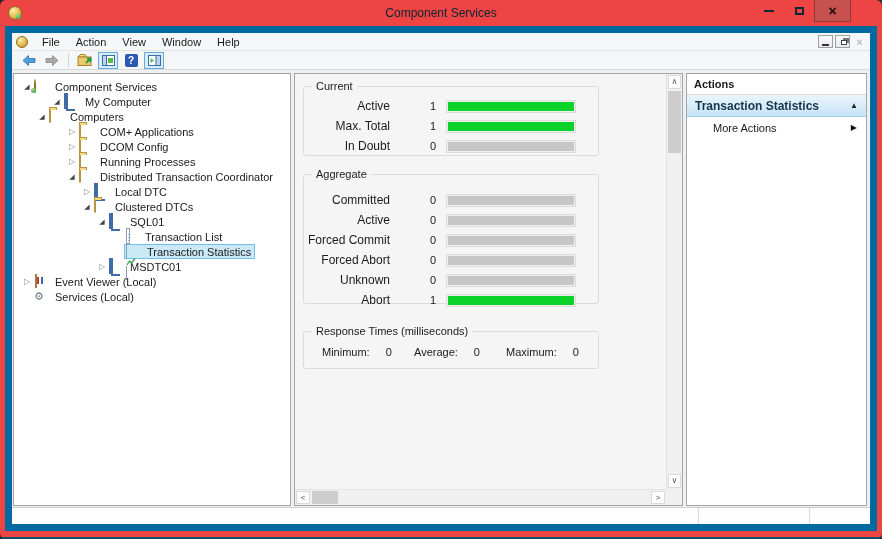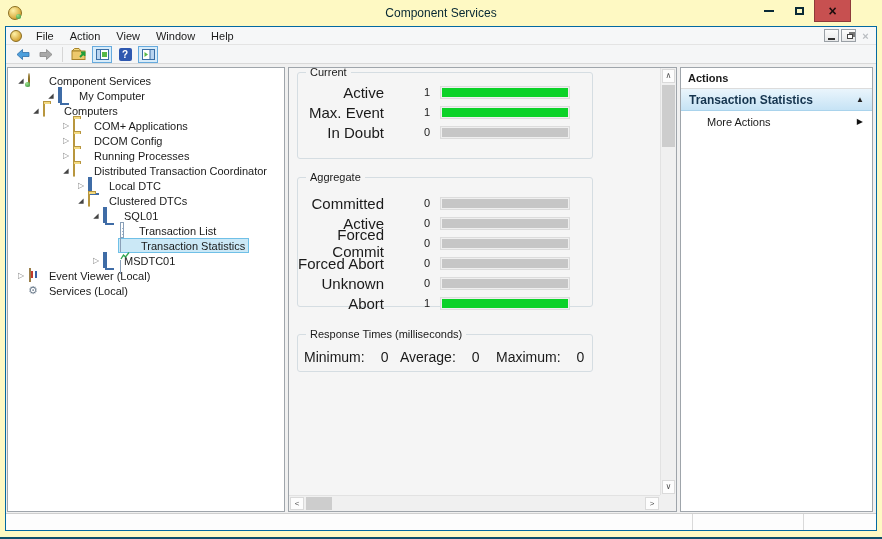--- a/index.html
+++ b/index.html
@@ -1,21 +1,21 @@
 <!DOCTYPE html>
 <html><head>
 <meta charset="utf-8">
 <style>
   * { margin:0; padding:0; box-sizing:border-box; }
   html,body { background:#2a2a2a; }
   body { font-family:"Liberation Sans","DejaVu Sans",sans-serif; }
 
   .window {
     position:relative; width:882px; height:539px;
-    background:#fef9c3; overflow:hidden;
+    background:#ef4444; overflow:hidden;border-radius:6px;
   }
   .window::after {
     content:""; position:absolute; left:0; right:0; bottom:0; height:2px;
     background:#0f4f6b;
   }
 
   
   .titlebar { position:absolute; left:0; top:0; right:0; height:26px; display:flex; align-items:center; }
   .app-icon {
     width:14px; height:14px; margin-left:8px; border-radius:50%;
@@ -29,21 +29,21 @@
   .cap-btn { width:30px; height:22px; display:flex; align-items:center; justify-content:center; cursor:default; }
   .cap-btn.close { width:37px; background:#c75050; border:1px solid #8e3a3a; border-top:none; }
   .glyph-min { width:10px; height:2px; background:#0a2a36; }
   .glyph-max { width:9px; height:8px; border:2px solid #0a2a36; }
   .cap-btn.close span { font-size:14px; font-weight:bold; color:#1c0d0d; line-height:1; }
 
   
   .chrome {
     position:absolute; left:5px; right:5px; top:26px; bottom:8px;
     background:#f0f0f0; display:flex; flex-direction:column;
-    border:1px solid #0369a1;
+    border:7px solid #0369a1;
   }
 
   
   .menubar { height:18px; background:#f6f7f8; display:flex; align-items:center; position:relative; border-bottom:1px solid #e4e4e4; flex:none; }
   .menu-appicon { width:12px; height:12px; margin:0 6px 0 4px; border-radius:50%;
     background:radial-gradient(circle at 35% 30%, #fff2a8, #d8a93c 70%, #a87c22); border:1px solid #8a6d20; flex:none; }
   .menu-item { font-size:11px; color:#1a1a1a; padding:0 8px; height:18px; line-height:18px; }
   .mdi-btns { position:absolute; right:3px; top:2px; display:flex; align-items:center; gap:2px; }
   .mdi-btn { width:15px; height:13px; border:1px solid #9aa0a6; background:linear-gradient(#fcfcfc,#e8e9ea);
     display:flex; align-items:center; justify-content:center; }
@@ -94,30 +94,30 @@
   .i-chart { width:12px; height:12px; background:#fff; border:1px solid #8aa0b8; }
   .i-event { width:11px; height:12px; margin-left:1px; background:#f3e7c0; border:1px solid #9a7f4a; position:relative; }
   .i-event::before { content:""; position:absolute; left:1px; top:2px; width:2px; height:7px; background:#c23b2e; }
   .i-event::after  { content:""; position:absolute; left:5px; top:2px; width:2px; height:7px; background:#3a62a8; }
   .i-gear { font-size:11px; line-height:13px; color:#6b7b8c; text-align:center; width:14px; }
 
   
   .result-view { position:absolute; left:0; top:0; right:16px; bottom:16px; overflow:hidden; }
   .groupbox { position:relative; margin-left:8px; width:296px; border:1px solid #d5dde2; border-radius:3px; }
   .gb-title { position:absolute; top:-7px; left:8px; background:#f5f5f5; padding:0 4px; font-size:11px; color:#1a1a1a; }
-  .gb-current { margin-top:4px; height:87px; padding-top:9px; }
+  .gb-current { margin-top:12px; height:70px; padding-top:9px; }
   .gb-aggregate { margin-top:18px; height:130px; padding-top:15px; }
   .gb-response { margin-top:27px; height:38px; }
   .stat-row { display:flex; align-items:center; height:20px; }
-  .stat-label { width:86px; text-align:right; font-size:15px; color:#1a1a1a; flex:none; }
+  .stat-label { width:86px; text-align:right; font-size:12px; color:#1a1a1a; flex:none; }
   .stat-value { width:56px; text-align:right; font-size:11px; color:#1a1a1a; flex:none; padding-right:10px; }
   .stat-bar { width:130px; height:13px; flex:none; border:1px solid #dcdcdc; box-shadow:inset 0 0 0 1px #efefef; }
   .stat-bar.green { background:#0bd228; }
   .stat-bar.gray  { background:#c6c6c6; }
-  .resp-row { display:flex; align-items:center; padding:14px 0 0 6px; font-size:14px; color:#1a1a1a; }
+  .resp-row { display:flex; align-items:center; padding:14px 0 0 6px; font-size:11px; color:#1a1a1a;margin-left:12px; }
   .resp-label { }
   .resp-value { margin-left:16px; }
   .resp-field { display:flex; width:104px; }
 
   
   .vscroll { position:absolute; top:0; right:0; bottom:16px; width:16px; background:#f0f0f0; border-left:1px solid #e2e2e2; }
   .hscroll { position:absolute; left:0; right:16px; bottom:0; height:16px; background:#f0f0f0; border-top:1px solid #e2e2e2; }
   .sb-corner { position:absolute; right:0; bottom:0; width:16px; height:16px; background:#f0f0f0; }
   .sb-btn { position:absolute; background:#fdfdfd; border:1px solid #dadada; color:#505050;
     display:flex; align-items:center; justify-content:center; font-size:8px; line-height:1; }
@@ -343,21 +343,21 @@
         <div class="result-view">
 
           <div class="groupbox gb-current">
             <span class="gb-title">Current</span>
             <div class="stat-row">
               <span class="stat-label">Active</span>
               <span class="stat-value">1</span>
               <span class="stat-bar green"></span>
             </div>
             <div class="stat-row">
-              <span class="stat-label">Max. Event</span>
+              <span class="stat-label">Max. Total</span>
               <span class="stat-value">1</span>
               <span class="stat-bar green"></span>
             </div>
             <div class="stat-row">
               <span class="stat-label">In Doubt</span>
               <span class="stat-value">0</span>
               <span class="stat-bar gray"></span>
             </div>
           </div>
 

